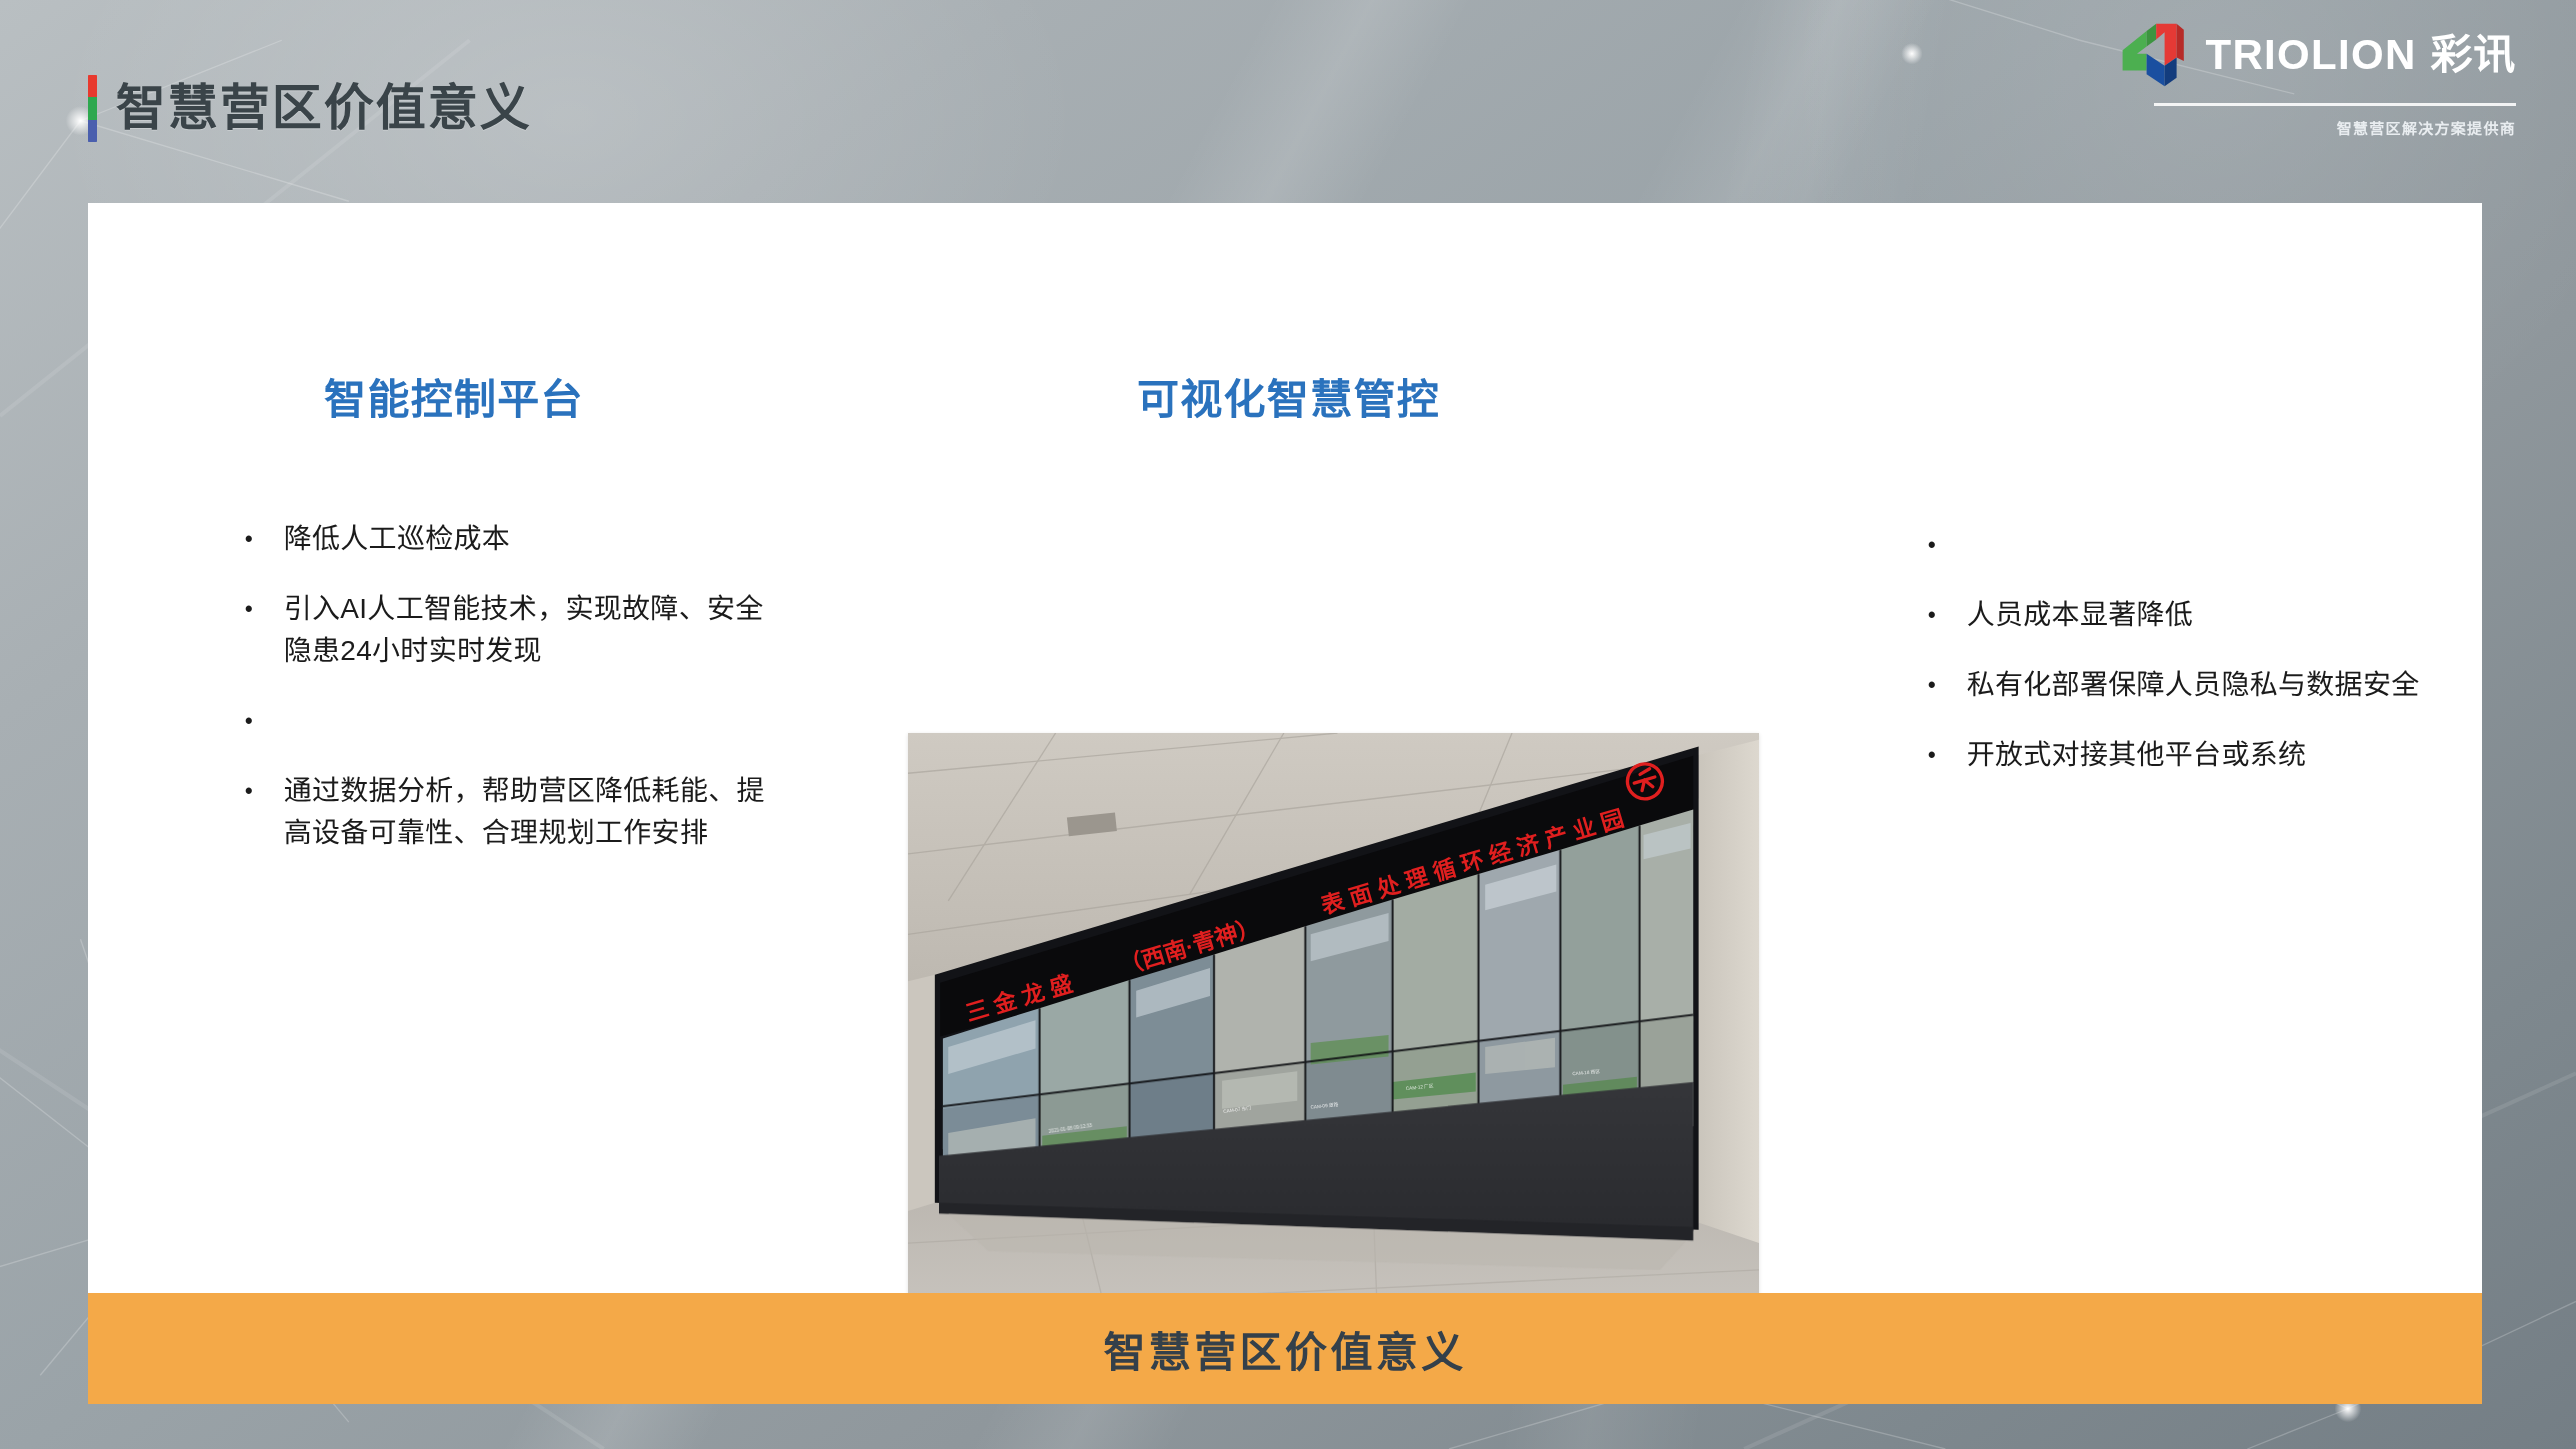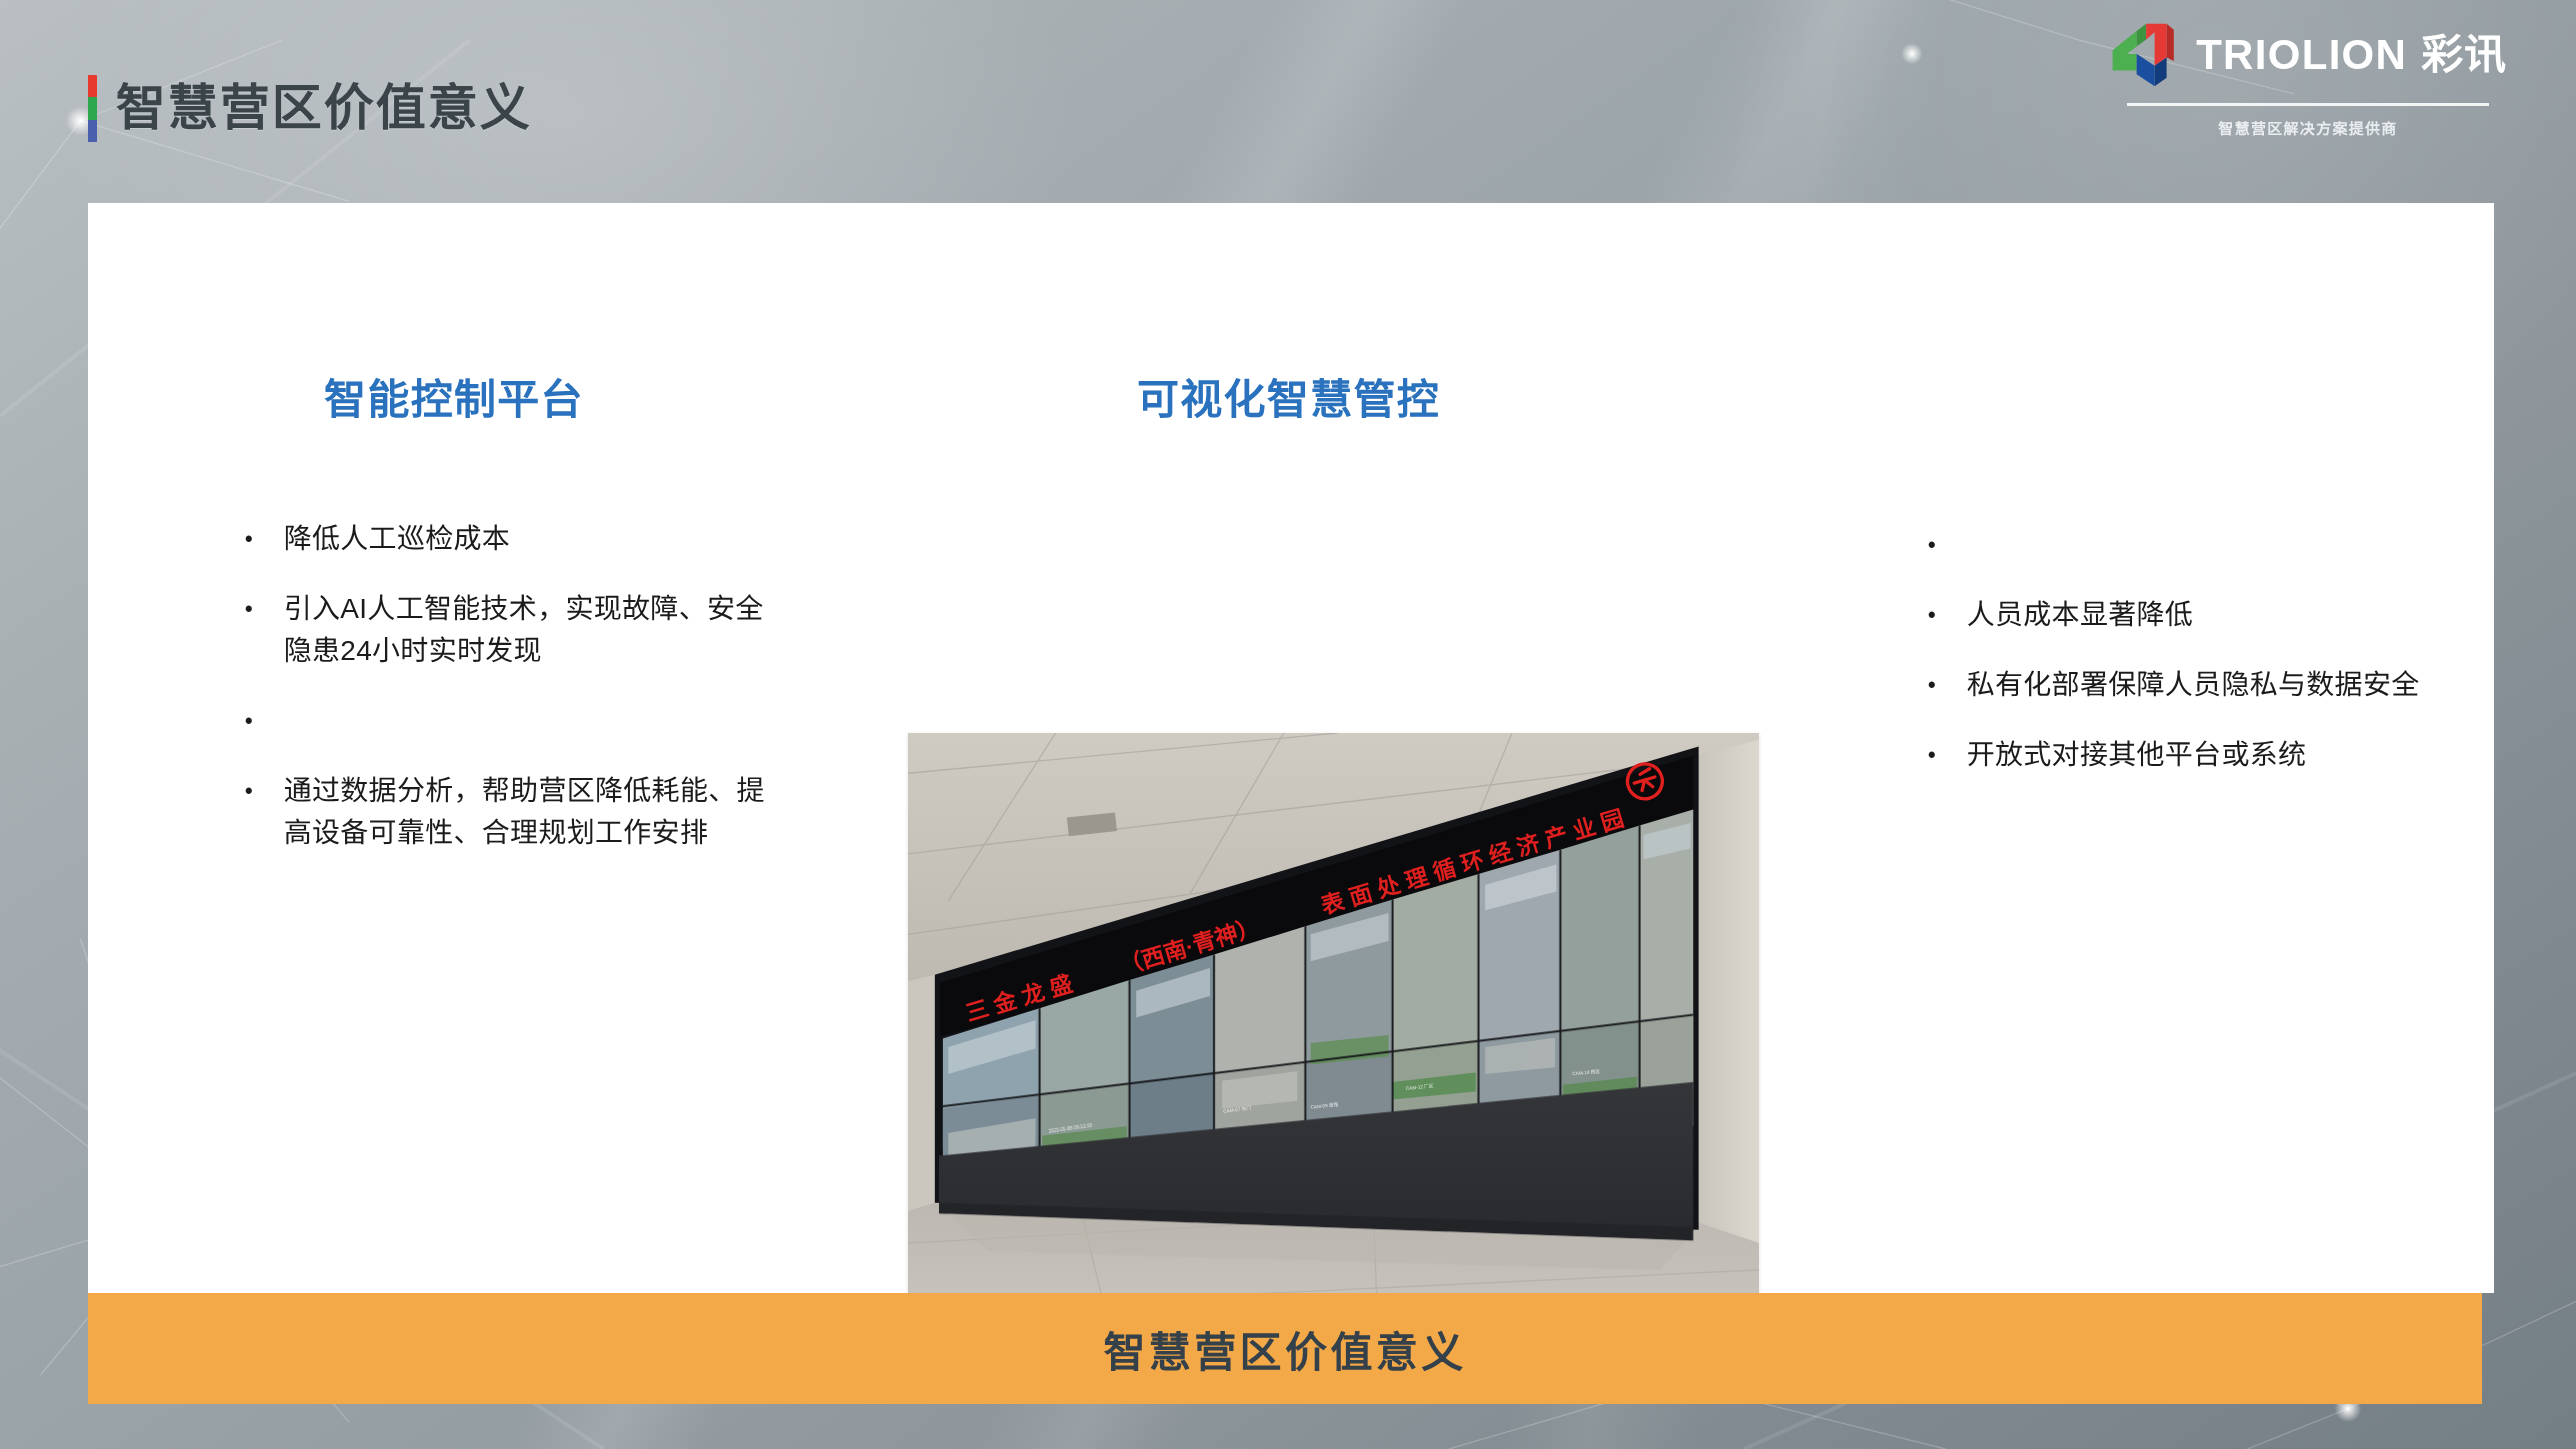--- a/index.html
+++ b/index.html
@@ -75,21 +75,21 @@
   }
 
   
   .logo-block {
     position: absolute;
     right: 60px;
     top: 19px;
     width: 416px;
     display: flex;
     flex-direction: column;
-    align-items: center;
+    align-items: flex-end;
   }
   .logo-row {
     display: flex;
     align-items: center;
     gap: 14.8px;
   }
   .logo-mark { width: 72px; height: 72px; flex: 0 0 auto; }
   .logo-wordmark {
     font-size: 42px;
     font-weight: 700;
@@ -123,21 +123,20 @@
   }
 
   
   .card {
     position: absolute;
     left: 88px;
     top: 203px;
     width: 2394px;
     height: 1090px;
     background: #ffffff;
-    padding-left: 12px;
   }
 
   .columns {
     position: absolute;
     inset: 0;
     display: flex;
   }
   .col {
     position: relative;
     height: 100%;

